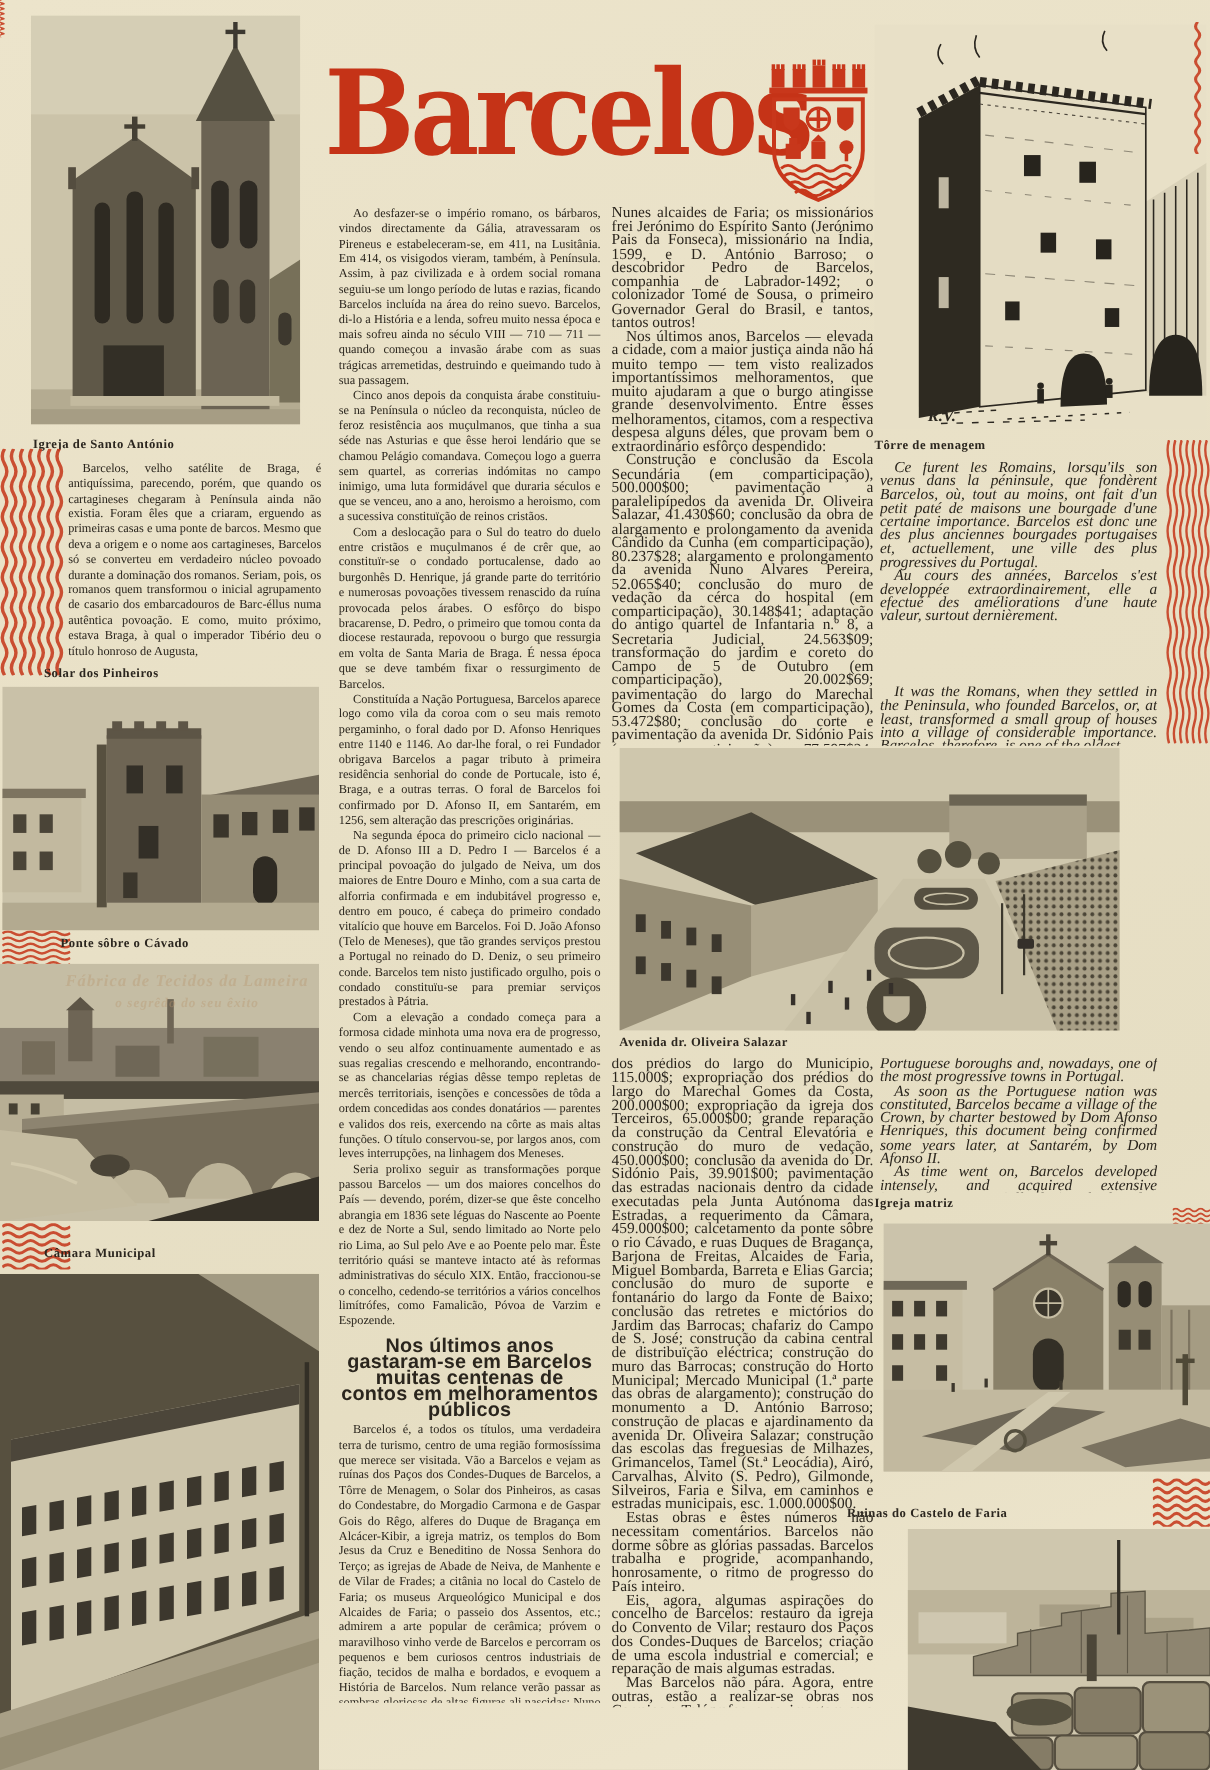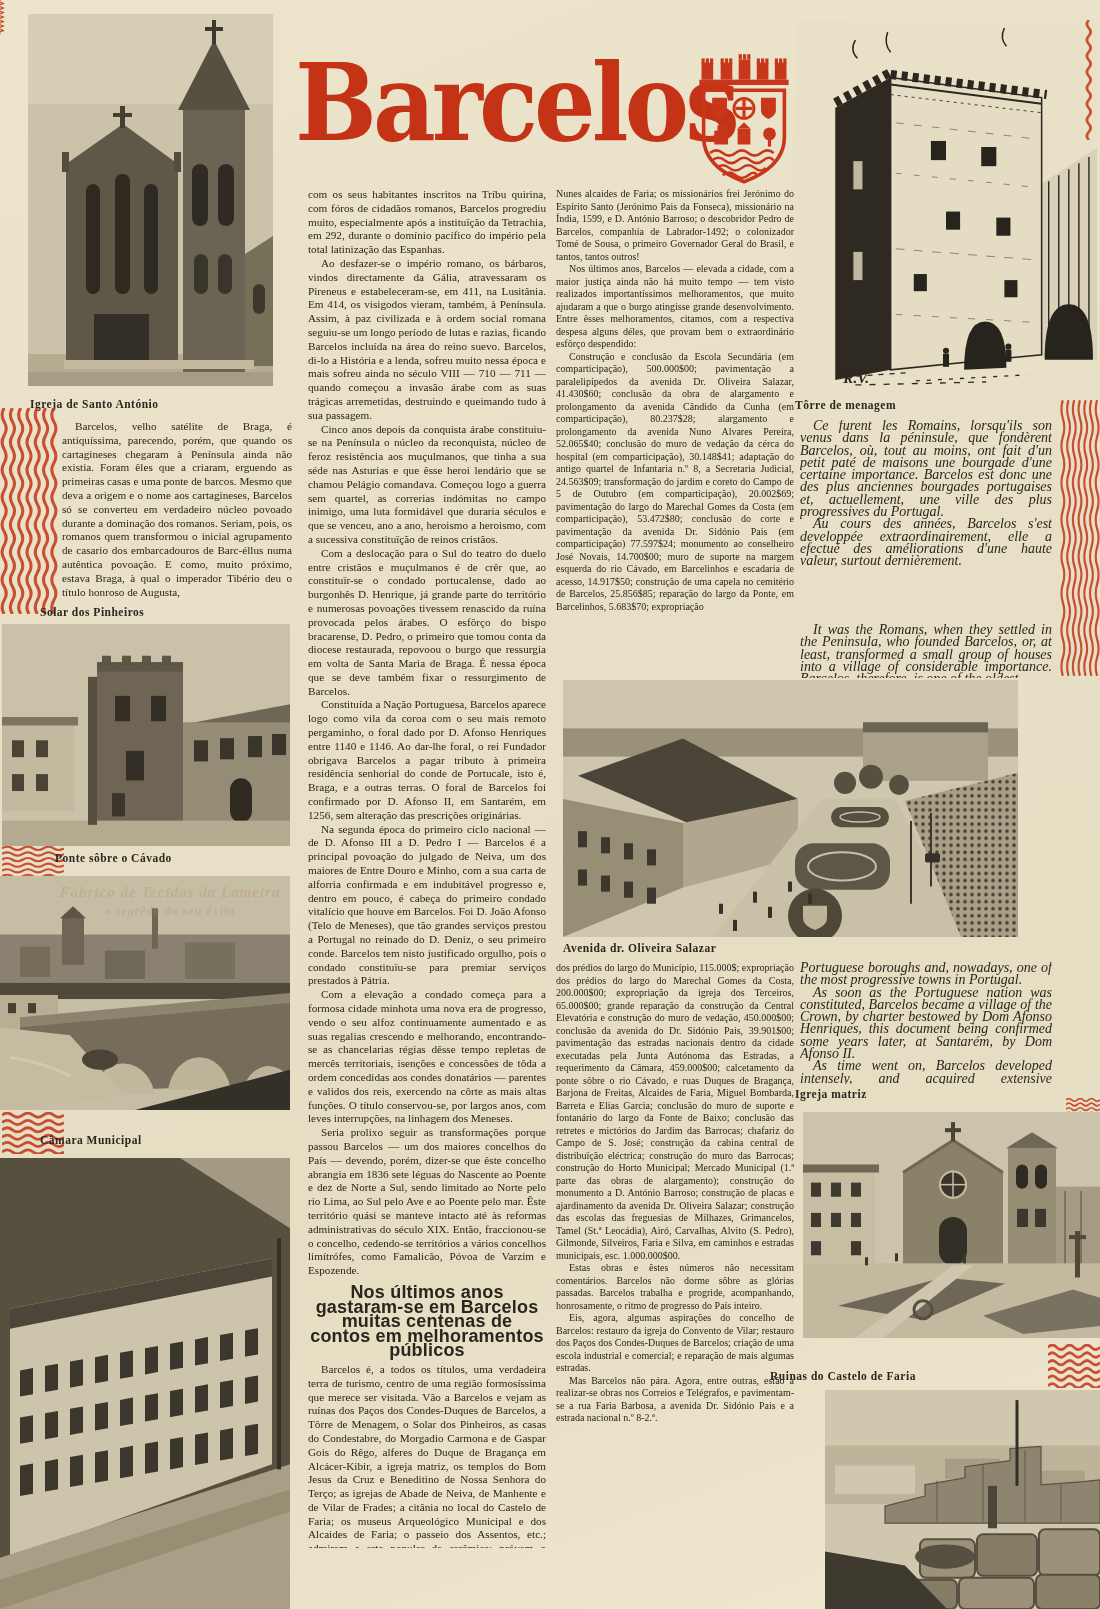--- a/index.html
+++ b/index.html
@@ -7,21 +7,21 @@
         background:linear-gradient(160deg,#ece4cb 0%,#e8e0c6 45%,#e6dec3 70%,#efe7cf 100%);
         font-family:"Liberation Serif",serif;color:#2a251d;}
   .photo{position:absolute;overflow:hidden;}
   .photo svg{display:block;width:100%;height:100%;}
   .cap{position:absolute;font-family:"Liberation Serif",serif;font-weight:bold;
        font-size:11.5px;letter-spacing:.5px;text-align:left;color:#2b261f;}
   .txt{position:absolute;text-align:justify;overflow:hidden;}
   .txt p{margin:0;text-indent:13px;}
   .txt p.ni{text-indent:0;}
   .body1{font-size:11.2px;line-height:13.8px;}
-  .body2{font-size:10px;line-height:12.5px;}
+  .body2{font-size:14px;line-height:12.5px;}
   .ital{font-style:italic;font-size:14px;line-height:12.3px;}
   .h1col{font-family:"Liberation Sans",sans-serif;font-weight:bold;font-size:18px;line-height:14.6px;
          text-align:center;text-indent:0 !important;margin:7px 2px 5px !important;letter-spacing:.2px;}
   .title{position:absolute;left:295px;top:50px;width:405px;text-align:center;
          font-family:"DejaVu Serif",serif;font-weight:bold;font-size:97px;line-height:1;
          color:#c53317;letter-spacing:-4px;transform:scaleY(1.1);transform-origin:top;}
   .stamp{position:absolute;opacity:.88;}
   .ghost{position:absolute;font-weight:bold;font-style:italic;color:rgba(185,150,110,.38);
          letter-spacing:1px;text-align:center;}
 </style>
@@ -256,21 +256,20 @@
       <polygon points="0,398 290,305 290,449 0,449" fill="#a89f86"></polygon>
       <polygon points="0,420 290,330 290,352 0,449" fill="#978e74"></polygon>
       <rect x="277" y="80" width="4" height="230" fill="#332f26"></rect>
     </svg>
   </div>
 
   <div class="ghost" style="left:50px;top:884px;width:240px;font-size:15px;">Fábrica de Tecidos da Lameira</div>
   <div class="ghost" style="left:70px;top:904px;width:200px;font-size:12px;">o segrêdo do seu êxito</div>
 
   <div class="txt body1" style="left:308px;top:188px;width:238px;height:1360px;">
-    <p class="ni">com os seus habitantes inscritos na Tríbu quirina, com fóros de cidadãos romanos, Barcelos progrediu muito, especialmente após a instituïção da Tetrachia, em 292, durante o domínio pacífico do império pela total latinização das Espanhas.</p>
     <p>Ao desfazer-se o império romano, os bárbaros, vindos directamente da Gália, atravessaram os Pireneus e estabeleceram-se, em 411, na Lusitânia. Em 414, os visigodos vieram, também, à Península. Assim, à paz civilizada e à ordem social romana seguiu-se um longo período de lutas e razias, ficando Barcelos incluída na área do reino suevo. Barcelos, di-lo a História e a lenda, sofreu muito nessa época e mais sofreu ainda no século VIII — 710 — 711 — quando começou a invasão árabe com as suas trágicas arremetidas, destruindo e queimando tudo à sua passagem.</p>
     <p>Cinco anos depois da conquista árabe constituiu-se na Península o núcleo da reconquista, núcleo de feroz resistência aos muçulmanos, que tinha a sua séde nas Asturias e que êsse heroi lendário que se chamou Pelágio comandava. Começou logo a guerra sem quartel, as correrias indómitas no campo inimigo, uma luta formidável que duraria séculos e que se venceu, ano a ano, heroismo a heroismo, com a sucessiva constituïção de reinos cristãos.</p>
     <p>Com a deslocação para o Sul do teatro do duelo entre cristãos e muçulmanos é de crêr que, ao constituïr-se o condado portucalense, dado ao burgonhês D. Henrique, já grande parte do território e numerosas povoações tivessem renascido da ruína provocada pelos árabes. O esfôrço do bispo bracarense, D. Pedro, o primeiro que tomou conta da diocese restaurada, repovoou o burgo que ressurgia em volta de Santa Maria de Braga. É nessa época que se deve também fixar o ressurgimento de Barcelos.</p>
     <p>Constituída a Nação Portuguesa, Barcelos aparece logo como vila da coroa com o seu mais remoto pergaminho, o foral dado por D. Afonso Henriques entre 1140 e 1146. Ao dar-lhe foral, o rei Fundador obrigava Barcelos a pagar tributo à primeira residência senhorial do conde de Portucale, isto é, Braga, e a outras terras. O foral de Barcelos foi confirmado por D. Afonso II, em Santarém, em 1256, sem alteração das prescrições originárias.</p>
     <p>Na segunda época do primeiro ciclo nacional — de D. Afonso III a D. Pedro I — Barcelos é a principal povoação do julgado de Neiva, um dos maiores de Entre Douro e Minho, com a sua carta de alforria confirmada e em indubitável progresso e, dentro em pouco, é cabeça do primeiro condado vitalício que houve em Barcelos. Foi D. João Afonso (Telo de Meneses), que tão grandes serviços prestou a Portugal no reinado do D. Deniz, o seu primeiro conde. Barcelos tem nisto justificado orgulho, pois o condado constituïu-se para premiar serviços prestados à Pátria.</p>
     <p>Com a elevação a condado começa para a formosa cidade minhota uma nova era de progresso, vendo o seu alfoz continuamente aumentado e as suas regalias crescendo e melhorando, encontrando-se as chancelarias régias dêsse tempo repletas de mercês territoriais, isenções e concessões de tôda a ordem concedidas aos condes donatários — parentes e validos dos reis, exercendo na côrte as mais altas funções. O título conservou-se, por largos anos, com leves interrupções, na linhagem dos Meneses.</p>
     <p>Seria prolixo seguir as transformações porque passou Barcelos — um dos maiores concelhos do País — devendo, porém, dizer-se que êste concelho abrangia em 1836 sete léguas do Nascente ao Poente e dez de Norte a Sul, sendo limitado ao Norte pelo rio Lima, ao Sul pelo Ave e ao Poente pelo mar. Êste território quási se manteve intacto até às reformas administrativas do século XIX. Então, fraccionou-se o concelho, cedendo-se territórios a vários concelhos limítrófes, como Famalicão, Póvoa de Varzim e Espozende.</p>
     <p class="h1col">Nos últimos anos gastaram-se em Barcelos muitas centenas de contos em melhoramentos públicos</p>
     <p>Barcelos é, a todos os títulos, uma verdadeira terra de turismo, centro de uma região formosíssima que merece ser visitada. Vão a Barcelos e vejam as ruínas dos Paços dos Condes-Duques de Barcelos, a Tôrre de Menagem, o Solar dos Pinheiros, as casas do Condestabre, do Morgadio Carmona e de Gaspar Gois do Rêgo, alferes do Duque de Bragança em Alcácer-Kibir, a igreja matriz, os templos do Bom Jesus da Cruz e Beneditino de Nossa Senhora do Terço; as igrejas de Abade de Neiva, de Manhente e de Vilar de Frades; a citânia no local do Castelo de Faria; os museus Arqueológico Municipal e dos Alcaides de Faria; o passeio dos Assentos, etc.; admirem a arte popular de cerâmica; próvem o maravilhoso vinho verde de Barcelos e percorram os pequenos e bem curiosos centros industriais de fiação, tecidos de malha e bordados, e evoquem a História de Barcelos. Num relance verão passar as sombras gloriosas de altas figuras ali nascidas: Nuno Gonçalves e Gonçalo</p>
   </div>

